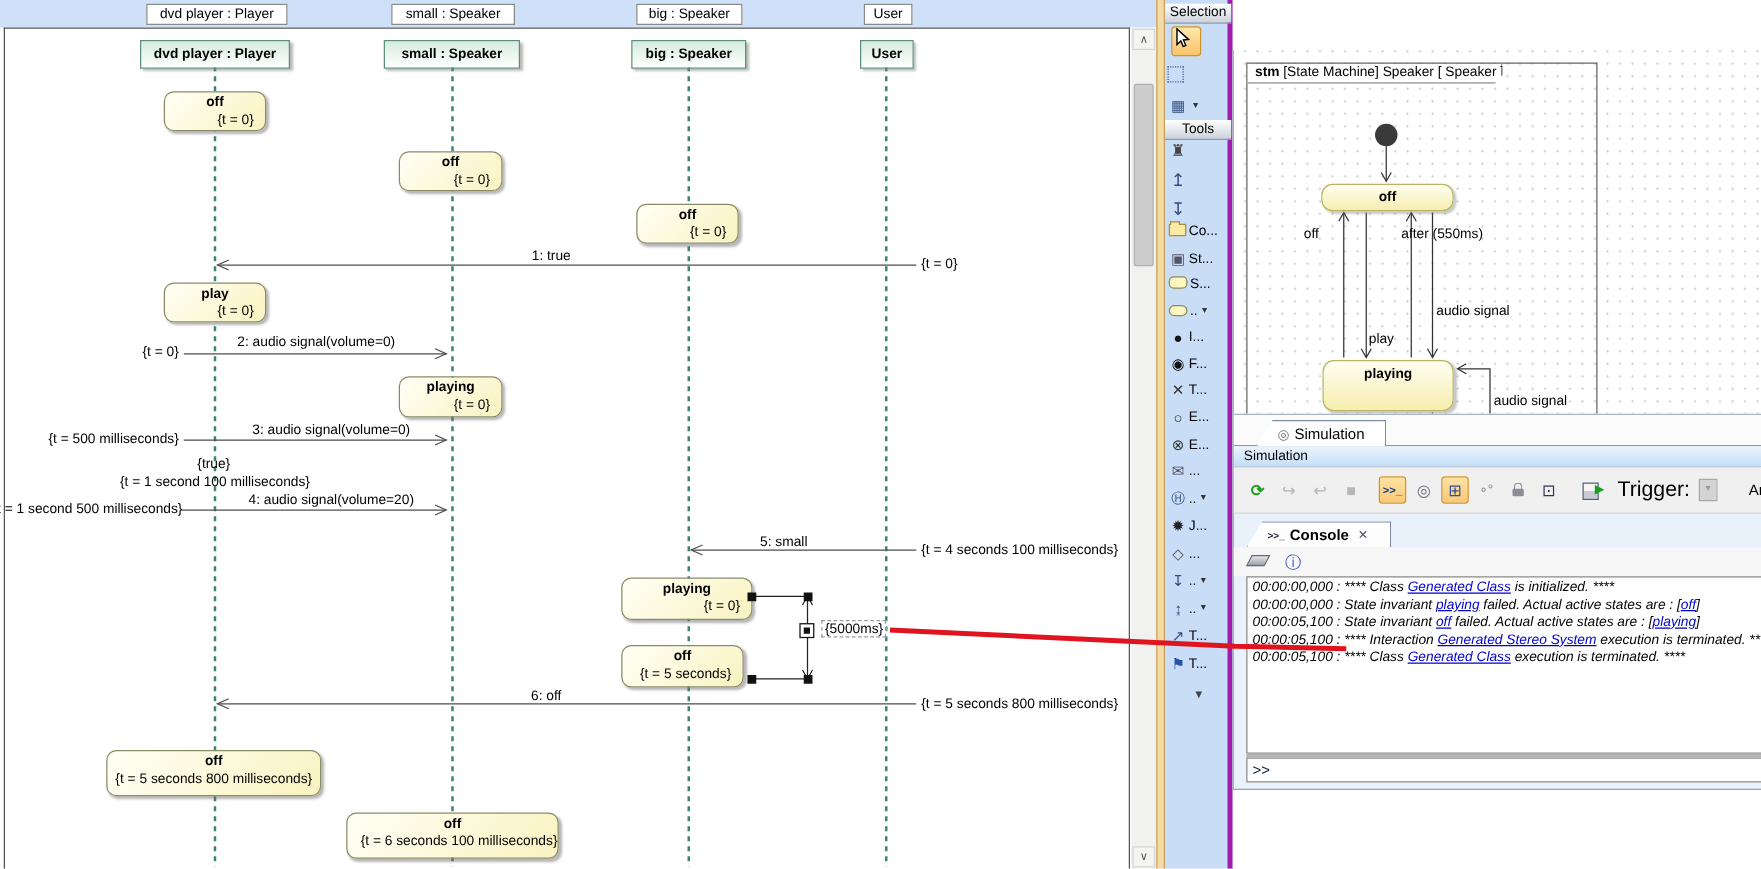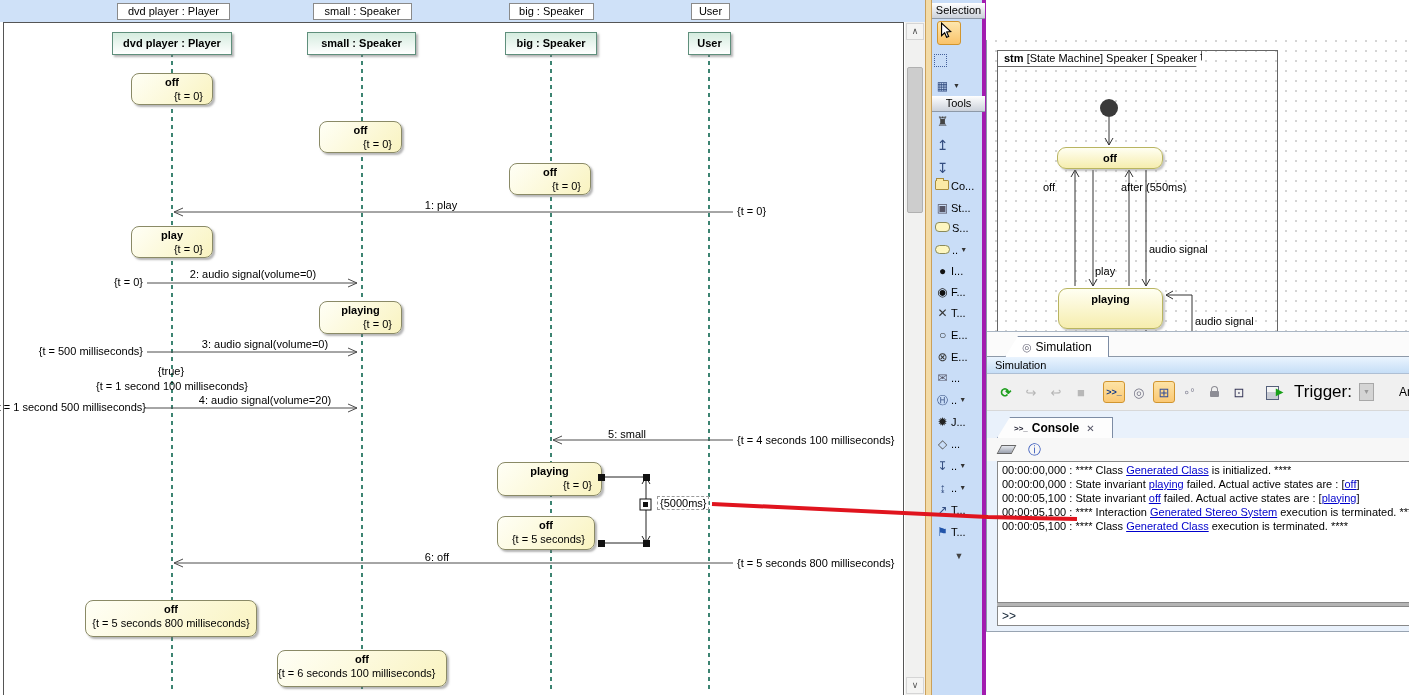--- a/index.html
+++ b/index.html
@@ -64,21 +64,21 @@
   .ic-lock:before{content:"";position:absolute;left:1px;top:-5px;width:5px;height:5px;border:1.5px solid #8d8d95;border-bottom:none;border-radius:4px 4px 0 0;}
   .ic-server{display:inline-block;width:11px;height:12px;border:1px solid #55607a;background:linear-gradient(#f5f5f5 45%,#c9ccd4 45%);position:relative;margin-top:4px;}
   .srv-arrow{position:absolute;right:-6px;bottom:-3px;color:#19a019;font-size:10px;font-style:normal;}
   .combo{width:30px;height:18px;background:#e6e6e6;border:1px solid #a8a8a8;box-sizing:border-box;display:inline-flex;}
   .combo .cval{flex:1;background:#dfe6ef;}
   .combo .cdd{width:13px;text-align:center;font-size:7px;color:#999;line-height:16px;background:#d4d4d4;}
   .ctabrow{left:0;top:80px;width:423px;height:27px;}
   .ctoolbar{left:0;top:107px;width:423px;height:23px;background:#f7f7f7;display:flex;align-items:center;gap:14px;padding-left:12px;box-sizing:border-box;}
   .ic-eraser{display:inline-block;width:13px;height:7px;background:linear-gradient(#e5e8ee,#9aa0ad);border:1px solid #666;transform:skewX(-28deg);}
   .coutput{left:10px;top:130px;width:413px;height:142px;background:#fff;border:1px solid #888;box-sizing:border-box;overflow:hidden;padding:2px 0 0 4px;}
-  .cline{font-size:11px;line-height:13.9px;white-space:nowrap;}
+  .cline{font-size:11px;line-height:13.9px;white-space:nowrap;font-style:italic;}
   .lk{color:#0000cc;text-decoration:underline;}
   .cdivider{left:10px;top:272px;width:413px;height:3px;background:#b4b4b4;}
   .cprompt{left:10px;top:275px;width:413px;height:20px;background:#fff;border:1px solid #888;box-sizing:border-box;font-size:12px;line-height:18px;padding-left:4px;color:#123;}
   svg{display:block;}
 </style>
 </head>
 <body>
 
 <div class="abs topstrip"></div>
 <div class="abs striplab" style="left:117px;width:111px;">dvd player : Player</div>
@@ -125,21 +125,21 @@
 <div class="abs stbox" style="left:497px;top:516px;width:98px;height:34px;">
   <div class="stname">off</div>
     <div class="sttime">{t = 5 seconds}</div>
 </div>
 <div class="abs stbox" style="left:85px;top:600px;width:172px;height:37px;">
   <div class="stname">off</div>
     <div class="sttime" style="text-align:center;padding-right:0;">{t = 5 seconds 800 milliseconds}</div>
 </div>
 <div class="abs stbox" style="left:277px;top:650px;width:170px;height:37px;">
   <div class="stname">off</div>
-    <div class="sttime" style="text-align:left;padding-right:0;">{t = 6 seconds 100 milliseconds}</div>
+    <div class="sttime" style="text-align:right;padding-right:0;">{t = 6 seconds 100 milliseconds}</div>
 </div>
 
 <svg class="abs" style="left:0;top:0;" width="905" height="695">
   <g stroke="#4c4c4c" stroke-width="1" fill="none">
     <g>
       <line x1="733" y1="212" x2="174" y2="212"></line>
         <path d="M183,208 L174,212 L183,216"></path>
     </g>
     <g>
       <line x1="147" y1="283" x2="357" y2="283"></line>
@@ -172,21 +172,21 @@
   <g fill="#111">
     <rect x="598" y="474" width="7" height="7"></rect>
       <rect x="643" y="474" width="7" height="7"></rect>
     <rect x="598" y="540" width="7" height="7"></rect>
       <rect x="643" y="540" width="7" height="7"></rect>
     <rect x="640" y="499" width="11" height="11" fill="#fff" stroke="#111"></rect>
       <rect x="643" y="502" width="5" height="5"></rect>
   </g>
 </svg>
 
-<div class="abs msglab" style="left:391px;top:199px;width:100px;">1: play</div>
+<div class="abs msglab" style="left:391px;top:199px;width:100px;">1: true</div>
 <div class="abs timelab" style="left:737px;top:205px;">{t = 0}</div>
 <div class="abs msglab" style="left:178px;top:268px;width:150px;">2: audio signal(volume=0)</div>
 <div class="abs timelab" style="left:63px;top:276px;width:80px;text-align:right;">{t = 0}</div>
 <div class="abs msglab" style="left:190px;top:338px;width:150px;">3: audio signal(volume=0)</div>
 <div class="abs timelab" style="left:28px;top:345px;width:115px;text-align:right;">{t = 500 milliseconds}</div>
 <div class="abs msglab" style="left:121px;top:365px;width:100px;">{true}</div>
 <div class="abs msglab" style="left:96px;top:380px;width:150px;">{t = 1 second 100 milliseconds}</div>
 <div class="abs msglab" style="left:190px;top:394px;width:150px;">4: audio signal(volume=20)</div>
 <div class="abs timelab" style="left:-6px;top:401px;width:151px;text-align:right;">{t = 1 second 500 milliseconds}</div>
 <div class="abs msglab" style="left:577px;top:428px;width:100px;">5: small</div>

